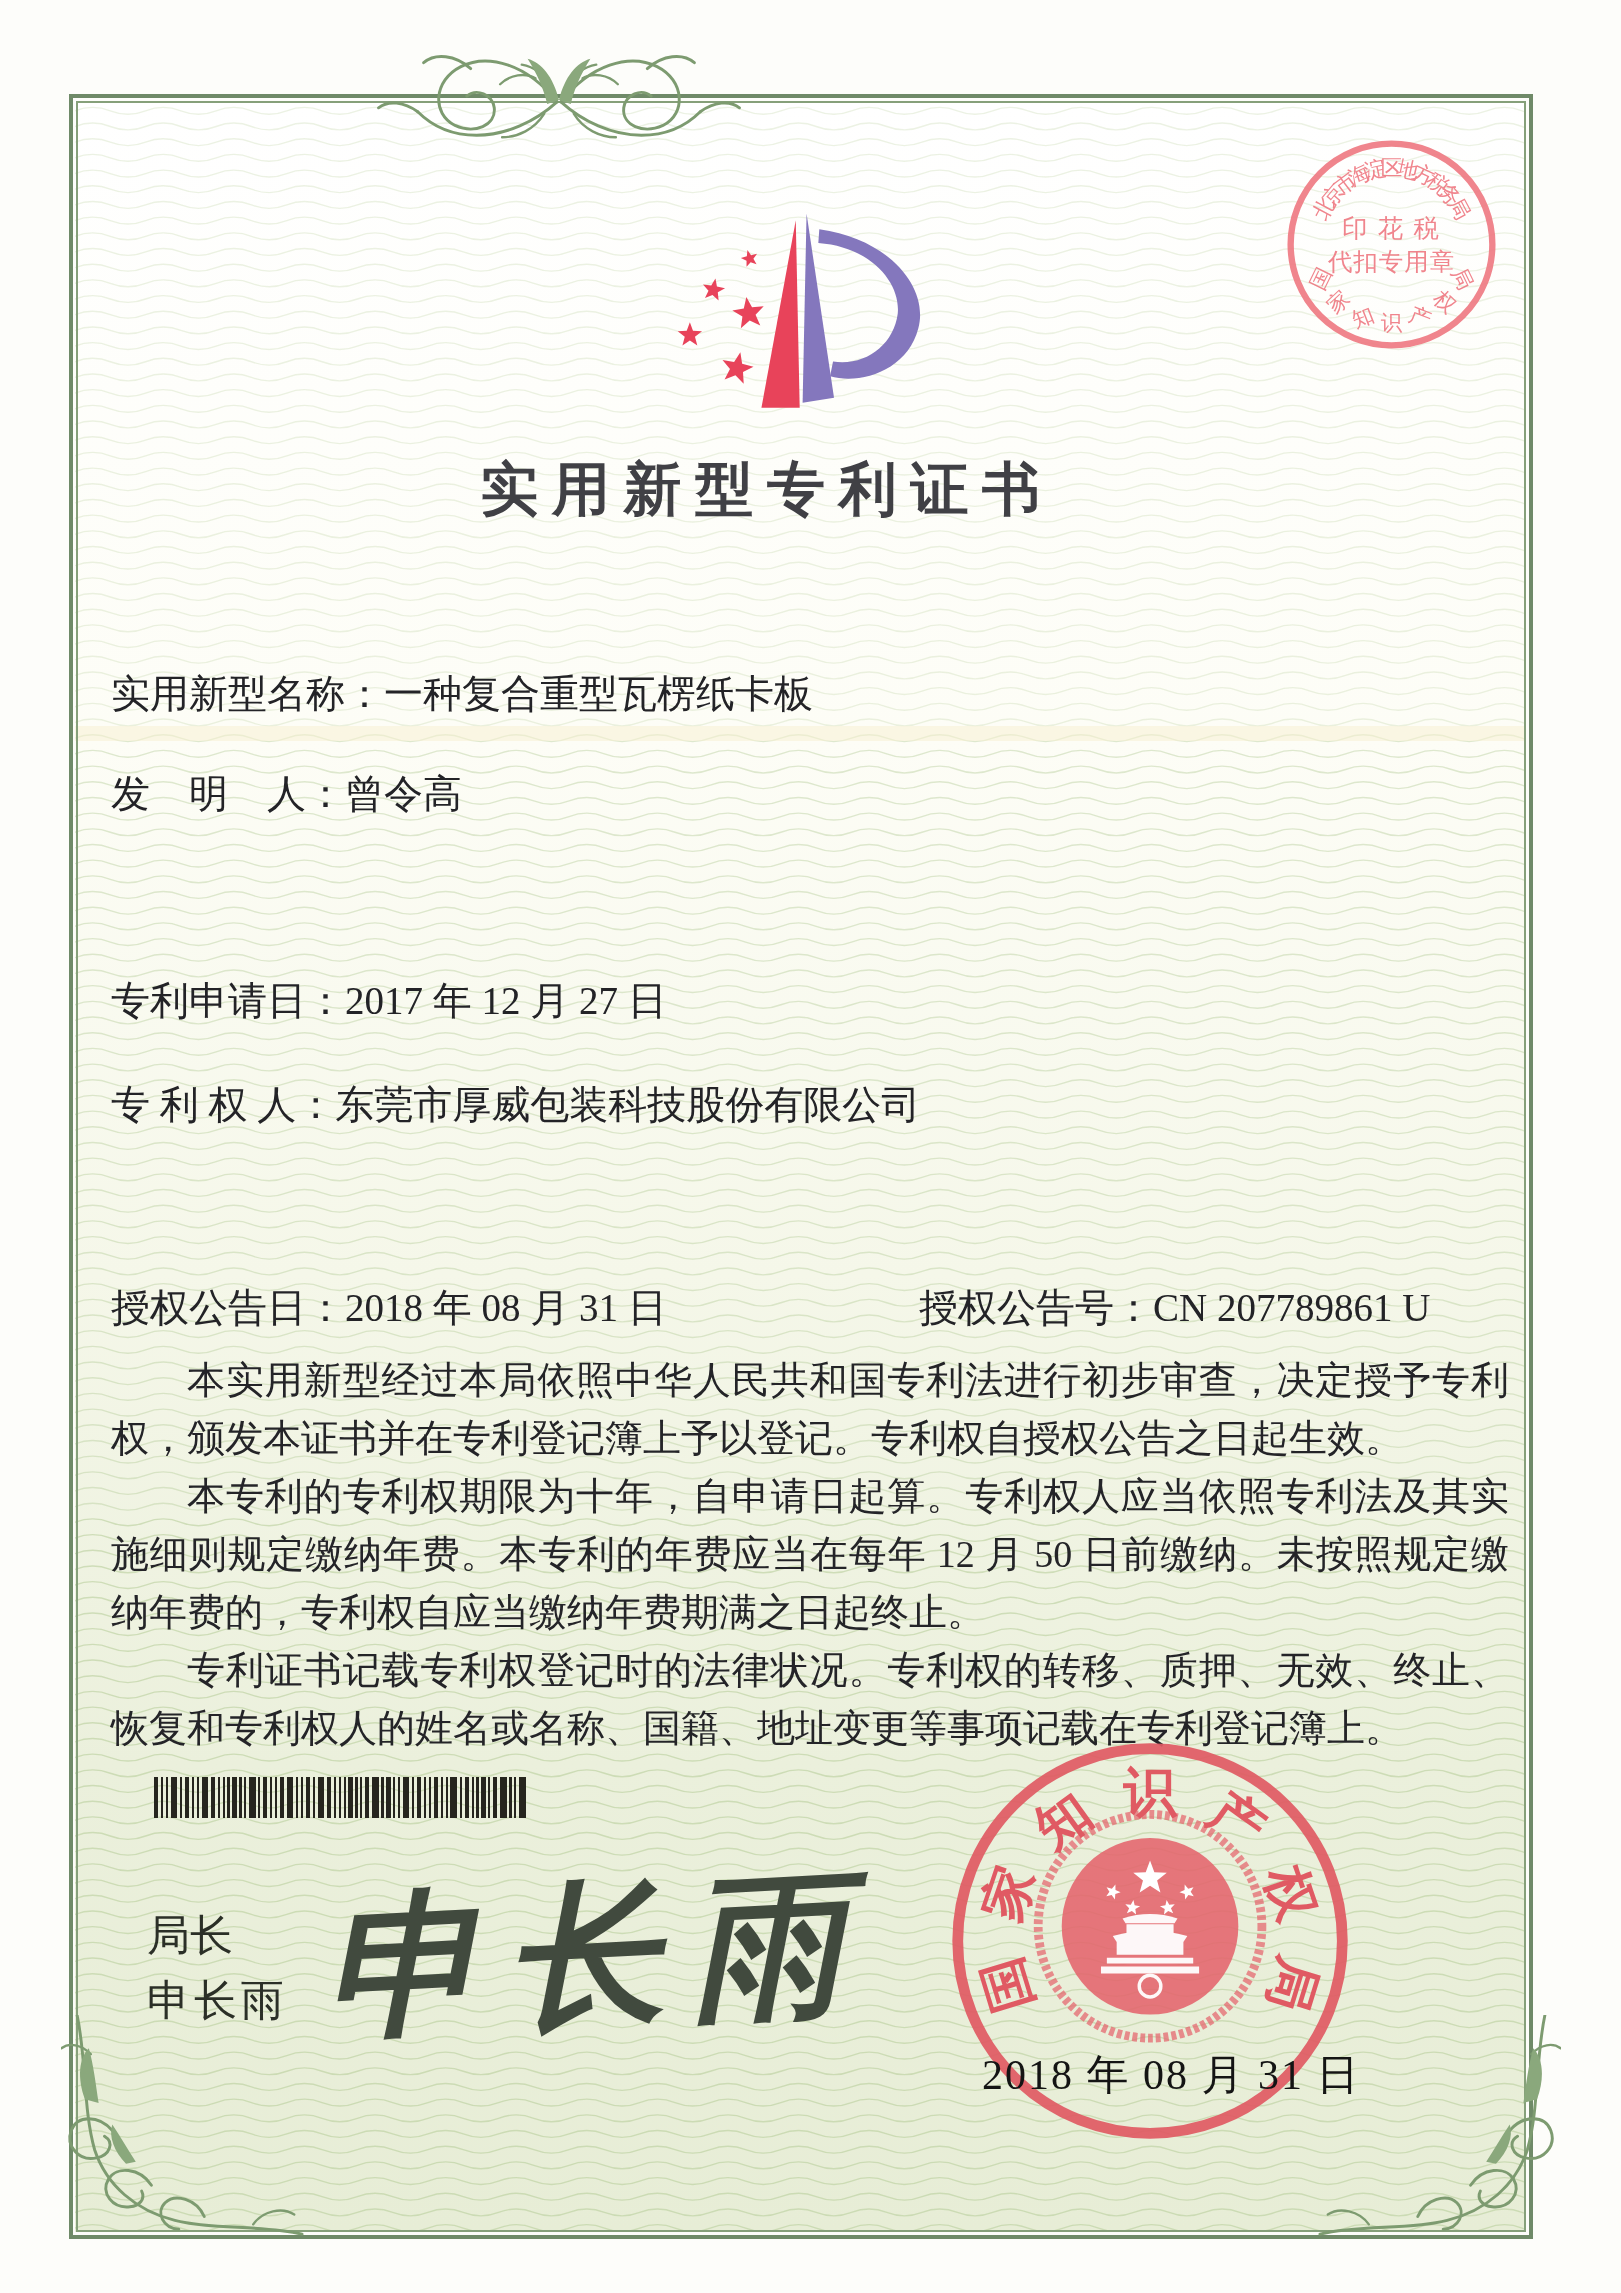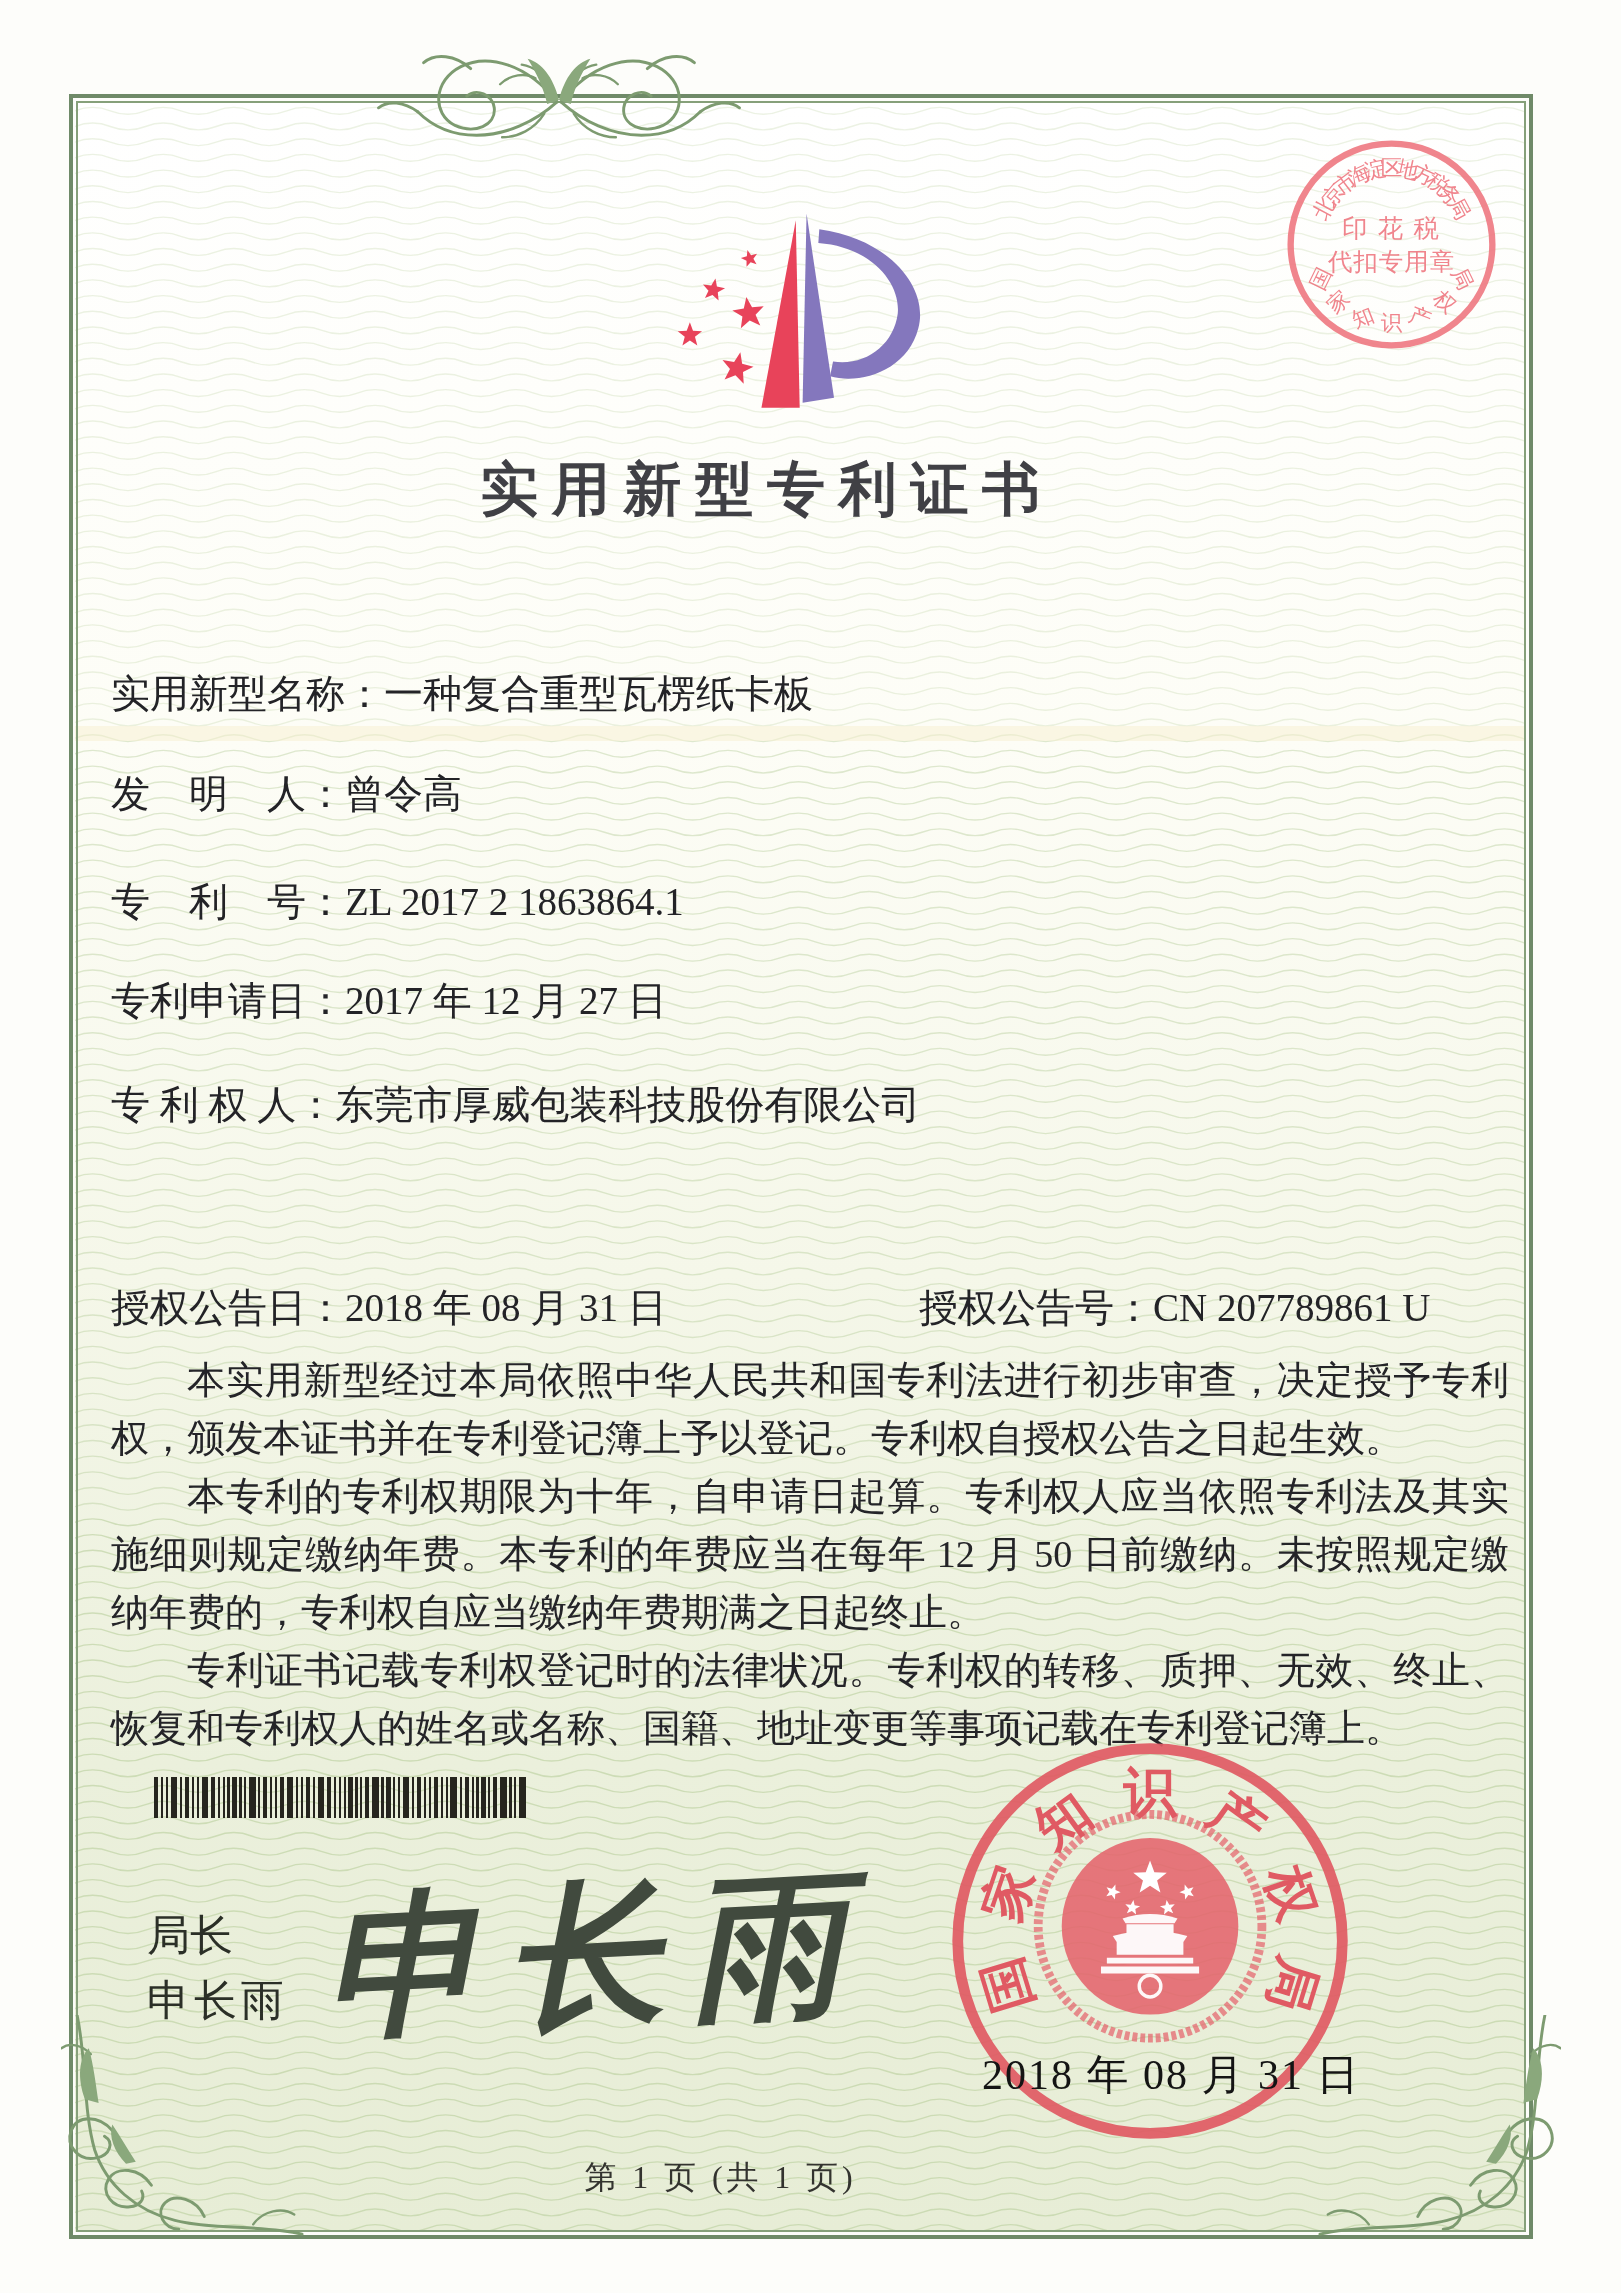--- a/index.html
+++ b/index.html
@@ -278,23 +278,20 @@
     </svg>
 
   <div class="title">实用新型专利证书</div>
 
   <div class="frow" style="top:667px">
     <span class="lab">实用新型名称：</span><span>一种复合重型瓦楞纸卡板</span>
   </div>
   <div class="frow" style="top:767px">
     <span class="lab">发　明　人：</span><span>曾令高</span>
   </div>
-  <div class="frow" style="top:875px">
-    <span class="lab">专　利　号：</span><span>ZL 2017 2 1863864.1</span>
-  </div>
   <div class="frow" style="top:974px">
     <span class="lab">专利申请日：</span><span>2017 年 12 月 27 日</span>
   </div>
   <div class="frow" style="top:1078px">
     <span class="lab">专 利 权 人：</span><span>东莞市厚威包装科技股份有限公司</span>
   </div>
   <div class="frow" style="top:1281px">
     <span class="lab">授权公告日：</span><span>2018 年 08 月 31 日</span>
   </div>
   <div class="grant">
@@ -336,15 +333,14 @@
   <text transform="translate(64.6 256.4) rotate(-107.0)" text-anchor="middle" dominant-baseline="central" font-size="54" fill="#e05a63" font-weight="700" font-family="&quot;Liberation Serif&quot;,&quot;DejaVu Serif&quot;,serif">国</text>
       <text transform="translate(66.0 163.4) rotate(-71.3)" text-anchor="middle" dominant-baseline="central" font-size="54" fill="#e05a63" font-weight="700" font-family="&quot;Liberation Serif&quot;,&quot;DejaVu Serif&quot;,serif">家</text>
       <text transform="translate(121.4 88.5) rotate(-35.7)" text-anchor="middle" dominant-baseline="central" font-size="54" fill="#e05a63" font-weight="700" font-family="&quot;Liberation Serif&quot;,&quot;DejaVu Serif&quot;,serif">知</text>
       <text transform="translate(210.0 60.0) rotate(0.0)" text-anchor="middle" dominant-baseline="central" font-size="54" fill="#e05a63" font-weight="700" font-family="&quot;Liberation Serif&quot;,&quot;DejaVu Serif&quot;,serif">识</text>
       <text transform="translate(298.6 88.5) rotate(35.7)" text-anchor="middle" dominant-baseline="central" font-size="54" fill="#e05a63" font-weight="700" font-family="&quot;Liberation Serif&quot;,&quot;DejaVu Serif&quot;,serif">产</text>
       <text transform="translate(354.0 163.4) rotate(71.3)" text-anchor="middle" dominant-baseline="central" font-size="54" fill="#e05a63" font-weight="700" font-family="&quot;Liberation Serif&quot;,&quot;DejaVu Serif&quot;,serif">权</text>
       <text transform="translate(355.4 256.4) rotate(107.0)" text-anchor="middle" dominant-baseline="central" font-size="54" fill="#e05a63" font-weight="700" font-family="&quot;Liberation Serif&quot;,&quot;DejaVu Serif&quot;,serif">局</text>
     </svg>
   <div class="seal-date">2018 年 08 月 31 日</div>
 
-  <div class="footer">第 1 页 (共 1 页)</div>
 </div>
 
 
 </body></html>

